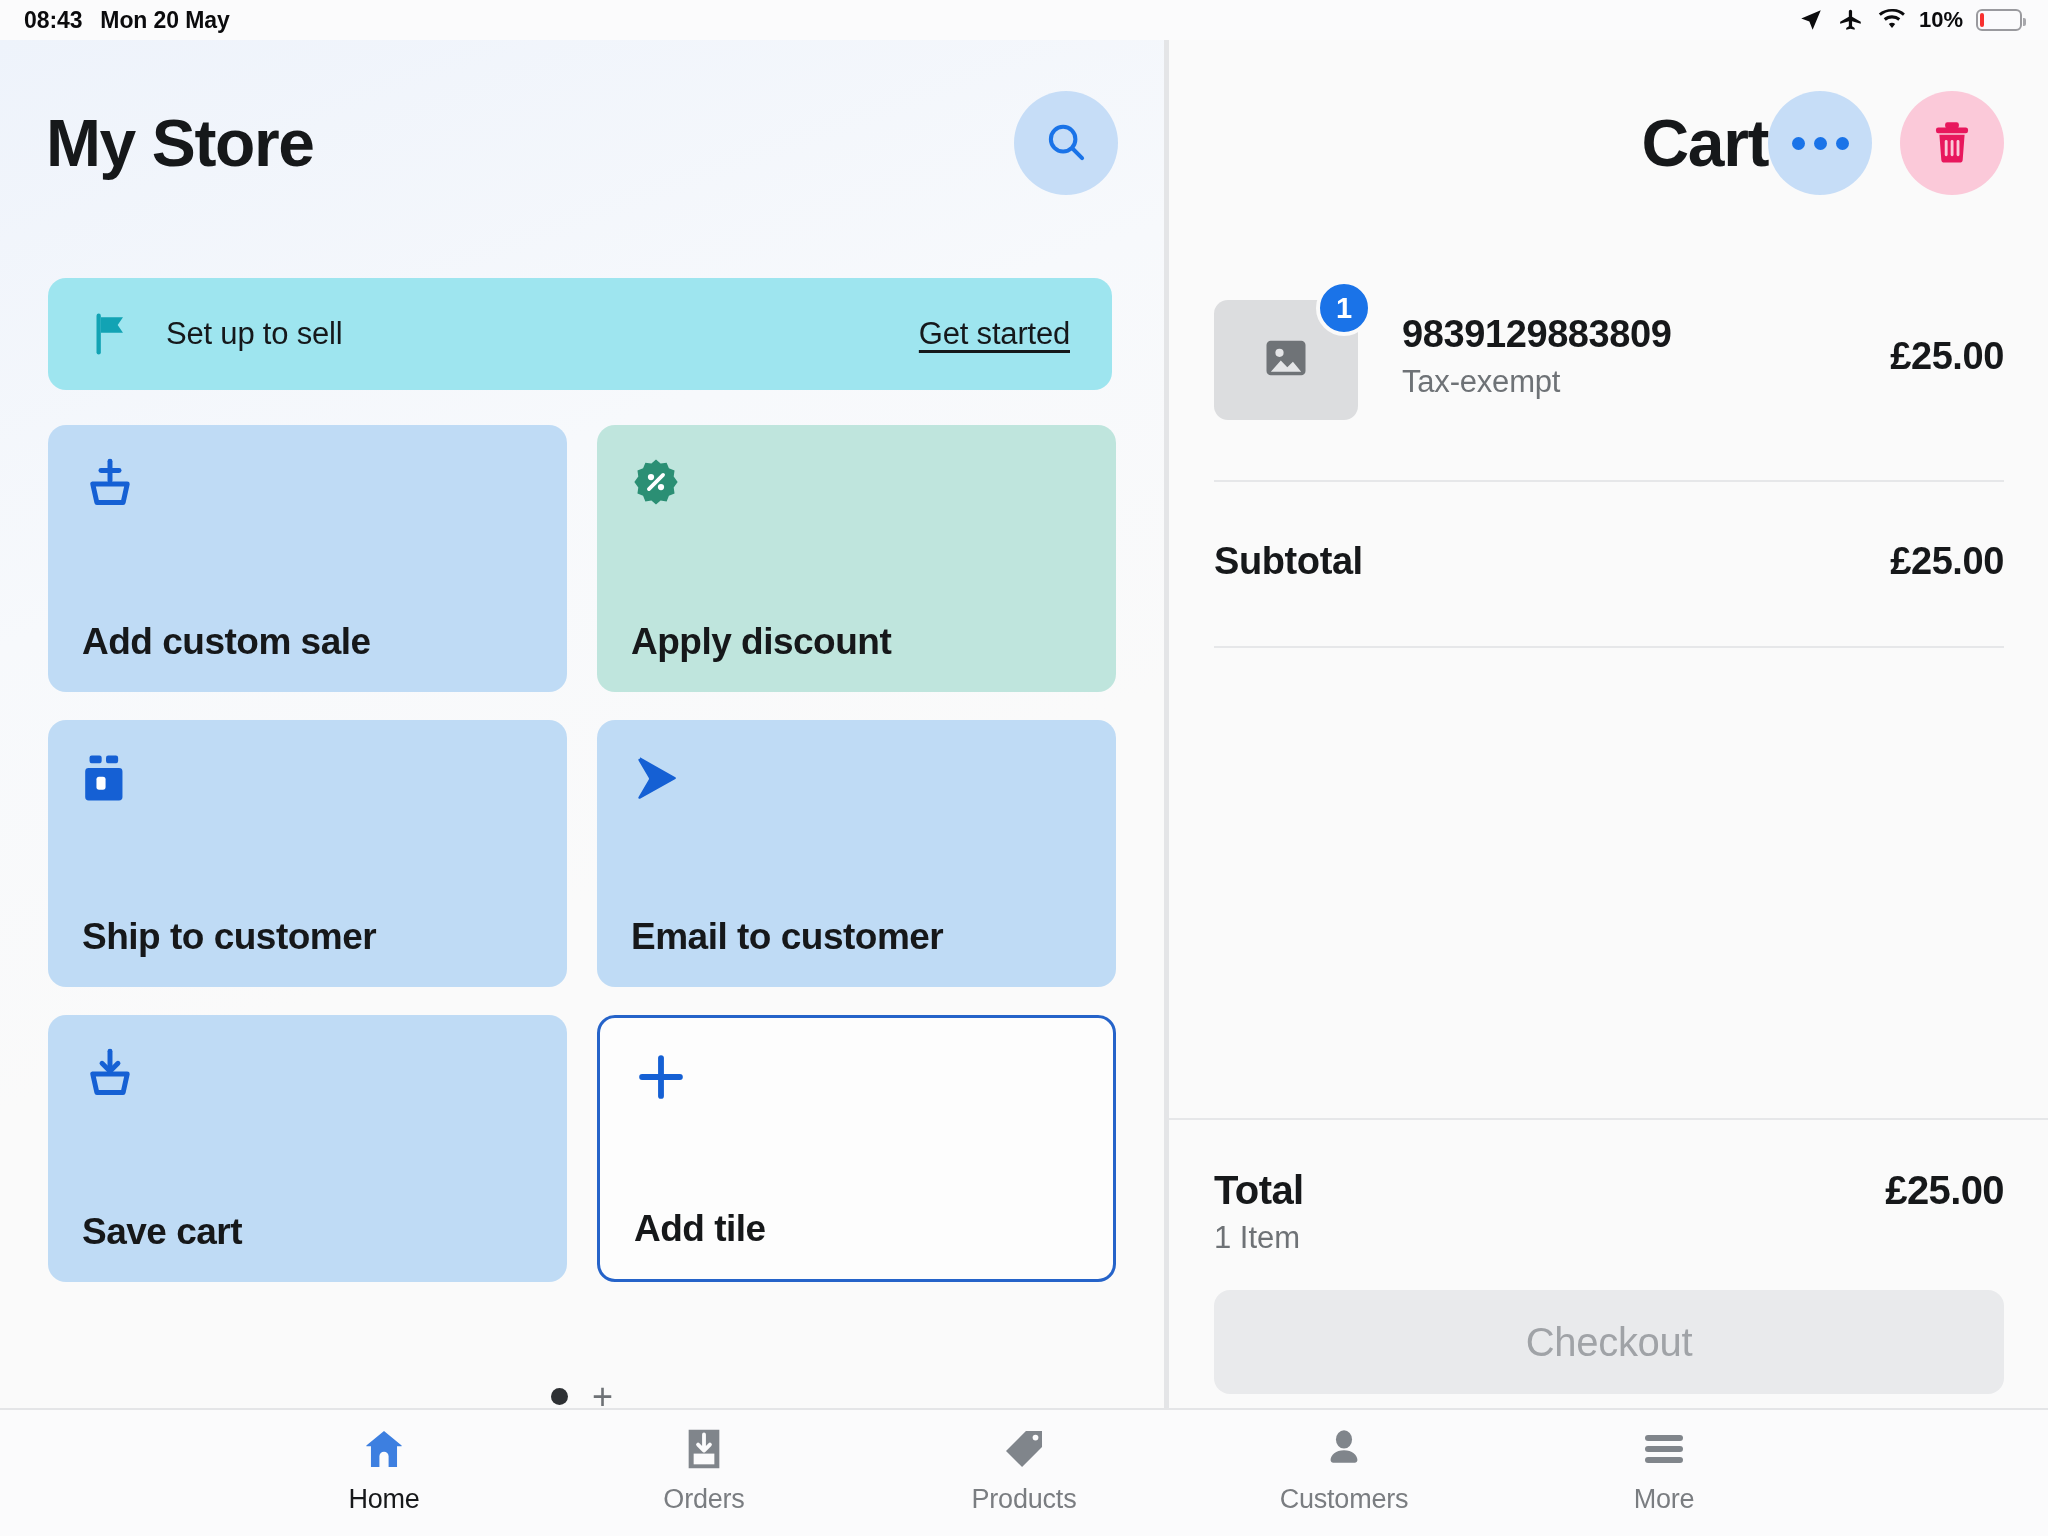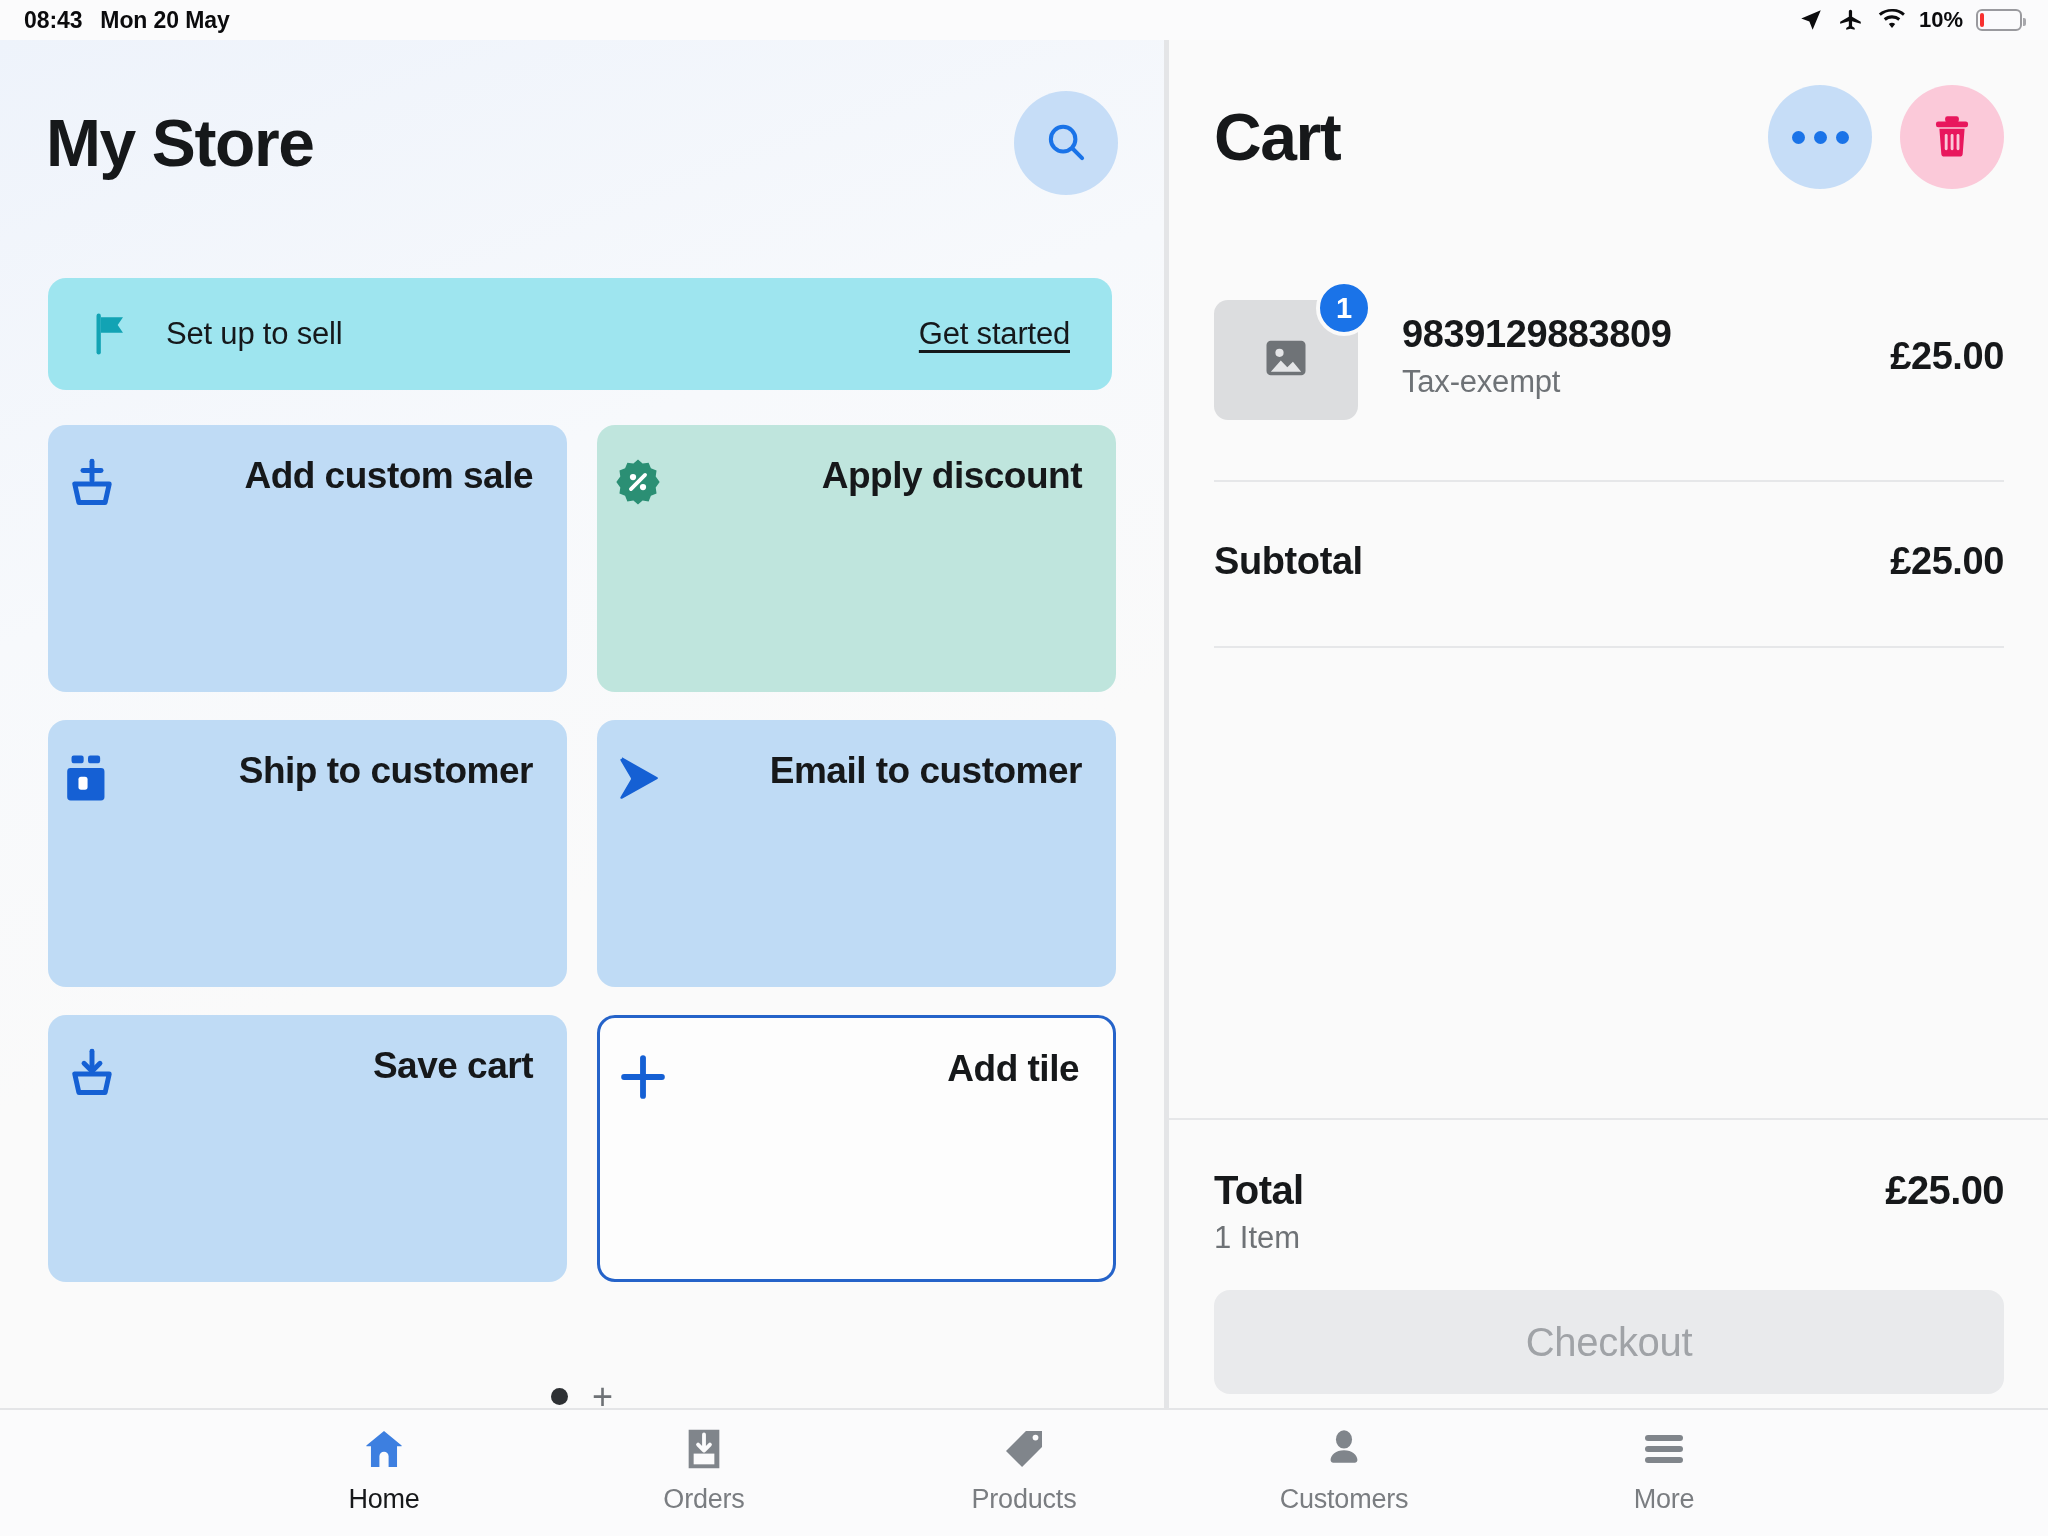--- a/index.html
+++ b/index.html
@@ -148,27 +148,27 @@
     width: 1064px;
     display: grid;
     grid-template-columns: 519px 519px;
     grid-template-rows: 267px 267px 267px;
     column-gap: 30px;
     row-gap: 28px;
   }
   .tile {
     position: relative;
     border-radius: 18px;
-    padding: 32px 34px 30px 16px;
-    display: flex;
-    flex-direction: row;
+    padding: 32px 34px 30px 34px;
+    display: flex;
+    flex-direction: column;
     justify-content: space-between;
     cursor: pointer;
     border: none;
-    text-align: center;
+    text-align: left;
   }
   .tile.blue { background: #bfdbf5; }
   .tile.mint { background: #bfe5dd; }
   .tile.outline {
     background: #fdfdfd;
     border: 3px solid #2563c9;
   }
   .tile-icon { height: 58px; display: flex; align-items: flex-start; }
   .tile-label {
     font-size: 37px;
@@ -213,26 +213,26 @@
   
   .right-panel {
     position: absolute;
     top: 0; left: 1169px;
     width: 879px;
     height: 1368px;
     background: #fafafa;
   }
   .cart-header {
     position: absolute;
-    top: 44px; left: 45px;
+    top: 50px; left: 45px;
     width: 790px;
     height: 106px;
     display: flex;
     align-items: center;
-    justify-content: space-between;
+    justify-content: flex-end;
   }
   .cart-title {
     font-size: 66px;
     font-weight: 700;
     color: #16181a;
     letter-spacing: -1.4px;
   }
   .cart-actions { display: flex; gap: 28px; }
   .circle-btn.pink-soft { background: #fbc9d9; }
   .dots-icon { display: flex; gap: 9px; }

